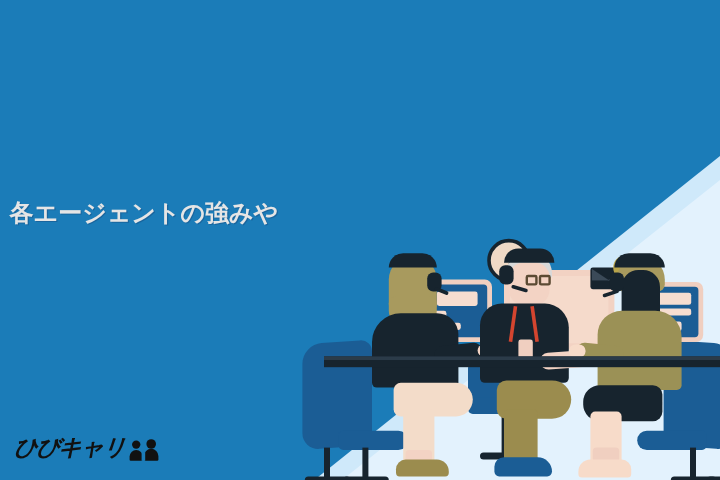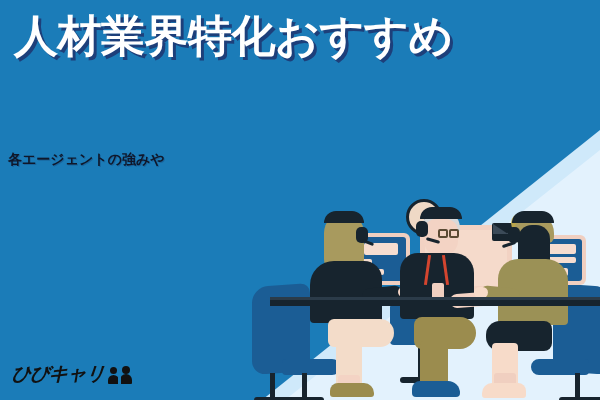--- a/index.html
+++ b/index.html
@@ -31,22 +31,22 @@
     font-size:44px;
     line-height:52px;
     letter-spacing:-0.5px;
     text-shadow:3px 3px 0 #1d3f7a;
     white-space:nowrap;
   }
   .headline .l2{display:block;}
 
   
   .subtitle{
-    position:absolute;left:8px;top:145px;width:440px;
-    color:#0f172a;font-weight:bold;font-size:14px;line-height:29px;
+    position:absolute;left:8px;top:164px;width:440px;
+    color:#e5e5e5;font-weight:bold;font-size:20px;line-height:29px;
     letter-spacing:0px;
     text-shadow:1px 1px 0 rgba(22,60,110,.35);
   }
   .subtitle span{display:block;white-space:nowrap;}
 
   
   .logo{position:absolute;left:12px;top:364px;display:flex;align-items:flex-end;gap:4px;}
   .logo-text{
     color:#111;font-weight:bold;font-size:19px;line-height:20px;
     font-style:italic;letter-spacing:-1px;
@@ -204,21 +204,20 @@
 </head>
 <body>
 
 <div class="stage">
 
   <div class="bg-blue"></div>
   <div class="bg-light-wedge"></div>
   <div class="bg-pale-strip"></div>
 
   <div class="headline">
-    <span class="l1">人材業界特化おすすめ</span>
   </div>
 
   <div class="subtitle">
     <span>各エージェントの強みや</span>
   </div>
 
   <div class="logo">
     <div class="logo-text">ひびキャリ</div>
     <div class="logo-people">
       <div class="lp a">

